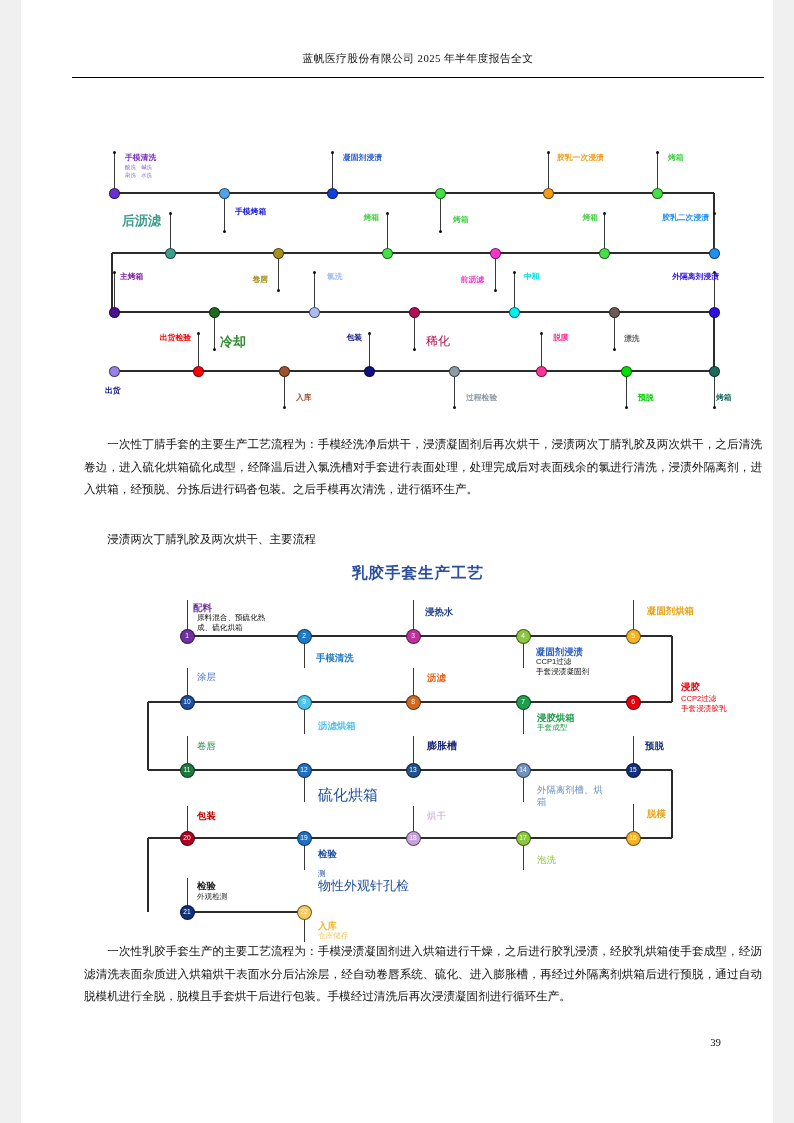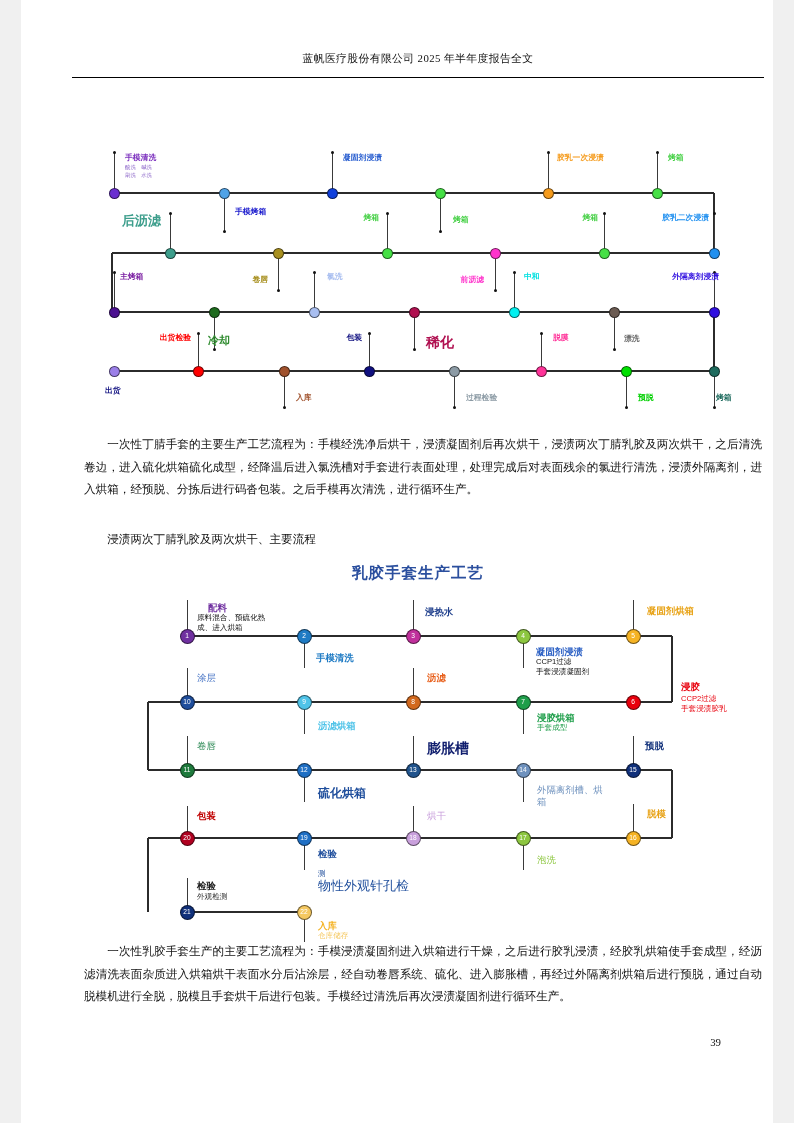--- a/index.html
+++ b/index.html
@@ -122,29 +122,29 @@
       <div class="stemdot" style="left: 691.5px; top: 71.5px;"></div>
       <div class="node" style="width: 11px; height: 11px; left: 687.5px; top: 107.5px; background: rgb(32, 144, 240); border: 1px solid rgba(0, 0, 0, 0.55);"></div>
       <div class="nlabel" style="color: rgb(32, 144, 240); font-size: 7.8px; font-weight: bold; top: 73px; right: 106px; text-align: right;">胶乳二次浸渍</div>
       <div class="stem" style="left: 92.5px; height: 40px; top: 132px;"></div>
       <div class="stemdot" style="left: 91.5px; top: 130.5px;"></div>
       <div class="node" style="width: 11px; height: 11px; left: 87.5px; top: 166.5px; background: rgb(75, 16, 144); border: 1px solid rgba(0, 0, 0, 0.55);"></div>
       <div class="nlabel" style="color: rgb(123, 31, 162); font-size: 7.8px; font-weight: bold; top: 132px; left: 99px;">主烤箱</div>
       <div class="stem" style="left: 192.5px; height: 37px; top: 172px;"></div>
       <div class="stemdot" style="left: 191.5px; top: 207.5px;"></div>
       <div class="node" style="width: 11px; height: 11px; left: 187.5px; top: 166.5px; background: rgb(30, 107, 30); border: 1px solid rgba(0, 0, 0, 0.55);"></div>
-      <div class="nlabel" style="color: rgb(46, 139, 46); font-size: 11px; font-weight: bold; top: 194px; left: 187px;">冷却</div>
+      <div class="nlabel" style="color: rgb(46, 139, 46); font-size: 13px; font-weight: bold; top: 194px; left: 199px;">冷却</div>
       <div class="stem" style="left: 292.5px; height: 40px; top: 132px;"></div>
       <div class="stemdot" style="left: 291.5px; top: 130.5px;"></div>
       <div class="node" style="width: 11px; height: 11px; left: 287.5px; top: 166.5px; background: rgb(168, 190, 240); border: 1px solid rgba(0, 0, 0, 0.55);"></div>
       <div class="nlabel" style="color: rgb(168, 190, 240); font-size: 7.8px; font-weight: bold; top: 132px; left: 306px;">氯洗</div>
       <div class="stem" style="left: 392.5px; height: 37px; top: 172px;"></div>
       <div class="stemdot" style="left: 391.5px; top: 207.5px;"></div>
       <div class="node" style="width: 11px; height: 11px; left: 387.5px; top: 166.5px; background: rgb(176, 16, 80); border: 1px solid rgba(0, 0, 0, 0.55);"></div>
-      <div class="nlabel" style="color: rgb(176, 16, 80); font-size: 14px; font-weight: bold; top: 194px; left: 405px;">稀化</div>
+      <div class="nlabel" style="color: rgb(176, 16, 80); font-size: 12px; font-weight: normal; top: 194px; left: 405px;">稀化</div>
       <div class="stem" style="left: 492.5px; height: 40px; top: 132px;"></div>
       <div class="stemdot" style="left: 491.5px; top: 130.5px;"></div>
       <div class="node" style="width: 11px; height: 11px; left: 487.5px; top: 166.5px; background: rgb(0, 240, 240); border: 1px solid rgba(0, 0, 0, 0.55);"></div>
       <div class="nlabel" style="color: rgb(0, 224, 224); font-size: 7.8px; font-weight: bold; top: 132px; left: 503px;">中和</div>
       <div class="stem" style="left: 592.5px; height: 37px; top: 172px;"></div>
       <div class="stemdot" style="left: 591.5px; top: 207.5px;"></div>
       <div class="node" style="width: 11px; height: 11px; left: 587.5px; top: 166.5px; background: rgb(107, 91, 82); border: 1px solid rgba(0, 0, 0, 0.55);"></div>
       <div class="nlabel" style="color: rgb(107, 107, 107); font-size: 7.8px; font-weight: bold; top: 194px; left: 603px;">漂洗</div>
       <div class="stem" style="left: 692.5px; height: 40px; top: 132px;"></div>
       <div class="stemdot" style="left: 691.5px; top: 130.5px;"></div>
@@ -194,23 +194,23 @@
       <div class="dline" style="left: 126.3px; top: 112px; height: 68px; width: 1.4px;"></div>
       <div class="dline" style="left: 127px; top: 179.3px; width: 524px; height: 1.4px;"></div>
       <div class="dline" style="left: 650.3px; top: 180px; height: 68px; width: 1.4px;"></div>
       <div class="dline" style="left: 127px; top: 247.3px; width: 524px; height: 1.4px;"></div>
       <div class="dline" style="left: 126.3px; top: 248px; height: 74px; width: 1.4px;"></div>
       <div class="dline" style="left: 166px; top: 321.3px; width: 117px; height: 1.4px;"></div>
       <div class="stem" style="left: 165.5px; height: 36px; top: 10px;"></div>
       <div class="node" style="width: 15px; height: 15px; left: 158.5px; top: 38.5px; background: rgb(112, 48, 160); border: 1px solid rgba(0, 0, 0, 0.55);">
         <span style="font-size: 6.6px; line-height: 1; color: rgb(255, 255, 255);">1</span>
       </div>
-      <div class="nlabel" style="color: rgb(112, 48, 160); font-size: 9.4px; font-weight: bold; top: 12px; left: 187px;">配料</div>
+      <div class="nlabel" style="color: rgb(112, 48, 160); font-size: 9.4px; font-weight: bold; top: 12px; left: 172px;">配料</div>
       <div class="nsub" style="color: rgb(17, 17, 17); font-size: 7.6px; white-space: nowrap; top: 23px; left: 176px;">原料混合、预硫化熟</div>
-      <div class="nsub" style="color: rgb(17, 17, 17); font-size: 7.6px; white-space: nowrap; top: 32.8px; left: 176px;">成、进入烘箱</div>
+      <div class="nsub" style="color: rgb(17, 17, 17); font-size: 7.6px; white-space: nowrap; top: 32.8px; left: 176px;">成、硫化烘箱</div>
       <div class="stem" style="left: 282.5px; height: 32px; top: 46px;"></div>
       <div class="node" style="width: 15px; height: 15px; left: 275.5px; top: 38.5px; background: rgb(31, 123, 196); border: 1px solid rgba(0, 0, 0, 0.55);">
         <span style="font-size: 6.6px; line-height: 1; color: rgb(255, 255, 255);">2</span>
       </div>
       <div class="nlabel" style="color: rgb(31, 123, 196); font-size: 9.4px; font-weight: bold; top: 62px; left: 295px;">手模清洗</div>
       <div class="stem" style="left: 391.5px; height: 36px; top: 10px;"></div>
       <div class="node" style="width: 15px; height: 15px; left: 384.5px; top: 38.5px; background: rgb(192, 48, 156); border: 1px solid rgba(0, 0, 0, 0.55);">
         <span style="font-size: 6.6px; line-height: 1; color: rgb(255, 255, 255);">3</span>
       </div>
       <div class="nlabel" style="color: rgb(31, 63, 140); font-size: 9.4px; font-weight: bold; top: 16px; left: 404px;">浸热水</div>
@@ -245,36 +245,36 @@
       <div class="nlabel" style="color: rgb(232, 96, 28); font-size: 9.4px; font-weight: bold; top: 82px; left: 406px;">沥滤</div>
       <div class="stem" style="left: 282.5px; height: 32px; top: 112px;"></div>
       <div class="node" style="width: 15px; height: 15px; left: 275.5px; top: 104.5px; background: rgb(79, 195, 232); border: 1px solid rgba(0, 0, 0, 0.55);">
         <span style="font-size: 6.6px; line-height: 1; color: rgb(255, 255, 255);">9</span>
       </div>
       <div class="nlabel" style="color: rgb(79, 195, 232); font-size: 9.4px; font-weight: bold; top: 130px; left: 297px;">沥滤烘箱</div>
       <div class="stem" style="left: 165.5px; height: 34px; top: 78px;"></div>
       <div class="node" style="width: 15px; height: 15px; left: 158.5px; top: 104.5px; background: rgb(31, 78, 156); border: 1px solid rgba(0, 0, 0, 0.55);">
         <span style="font-size: 6.6px; line-height: 1; color: rgb(255, 255, 255);">10</span>
       </div>
-      <div class="nlabel" style="color: rgb(68, 114, 196); font-size: 9.4px; font-weight: normal; top: 82px; left: 176px;">涂层</div>
+      <div class="nlabel" style="color: rgb(68, 114, 196); font-size: 9.4px; font-weight: normal; top: 82px; left: 176px; font-family: Liberation Serif, serif;">涂层</div>
       <div class="stem" style="left: 165.5px; height: 34px; top: 146px;"></div>
       <div class="node" style="width: 15px; height: 15px; left: 158.5px; top: 172.5px; background: rgb(30, 122, 60); border: 1px solid rgba(0, 0, 0, 0.55);">
         <span style="font-size: 6.6px; line-height: 1; color: rgb(255, 255, 255);">11</span>
       </div>
       <div class="nlabel" style="color: rgb(46, 139, 87); font-size: 9.4px; font-weight: normal; top: 150px; left: 176px;">卷唇</div>
       <div class="stem" style="left: 282.5px; height: 32px; top: 180px;"></div>
       <div class="node" style="width: 15px; height: 15px; left: 275.5px; top: 172.5px; background: rgb(31, 111, 196); border: 1px solid rgba(0, 0, 0, 0.55);">
         <span style="font-size: 6.6px; line-height: 1; color: rgb(255, 255, 255);">12</span>
       </div>
-      <div class="nlabel" style="color: rgb(31, 78, 156); font-size: 12px; font-weight: bold; top: 196px; left: 297px;">硫化烘箱</div>
+      <div class="nlabel" style="color: rgb(31, 78, 156); font-size: 15px; font-weight: normal; top: 196px; left: 297px;">硫化烘箱</div>
       <div class="stem" style="left: 391.5px; height: 34px; top: 146px;"></div>
       <div class="node" style="width: 15px; height: 15px; left: 384.5px; top: 172.5px; background: rgb(32, 83, 140); border: 1px solid rgba(0, 0, 0, 0.55);">
         <span style="font-size: 6.6px; line-height: 1; color: rgb(255, 255, 255);">13</span>
       </div>
-      <div class="nlabel" style="color: rgb(16, 30, 110); font-size: 14px; font-weight: bold; top: 150px; left: 406px;">膨胀槽</div>
+      <div class="nlabel" style="color: rgb(16, 30, 110); font-size: 10px; font-weight: bold; top: 150px; left: 406px;">膨胀槽</div>
       <div class="stem" style="left: 501.5px; height: 32px; top: 180px;"></div>
       <div class="node" style="width: 15px; height: 15px; left: 494.5px; top: 172.5px; background: rgb(111, 146, 190); border: 1px solid rgba(0, 0, 0, 0.55);">
         <span style="font-size: 6.6px; line-height: 1; color: rgb(255, 255, 255);">14</span>
       </div>
       <div class="nlabel" style="color: rgb(111, 146, 190); font-size: 9.4px; font-weight: normal; top: 194px; left: 516px;">外隔离剂槽、烘</div>
       <div class="nsub" style="color: rgb(111, 146, 190); font-size: 9.4px; white-space: nowrap; top: 206px; left: 516px;">箱</div>
       <div class="stem" style="left: 611.5px; height: 34px; top: 146px;"></div>
       <div class="node" style="width: 15px; height: 15px; left: 604.5px; top: 172.5px; background: rgb(16, 48, 122); border: 1px solid rgba(0, 0, 0, 0.55);">
         <span style="font-size: 6.6px; line-height: 1; color: rgb(255, 255, 255);">15</span>
       </div>

